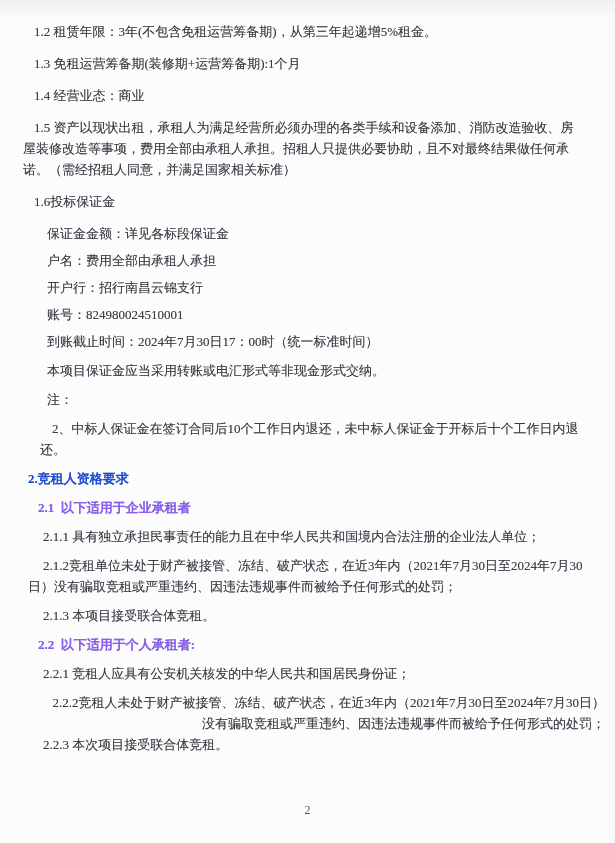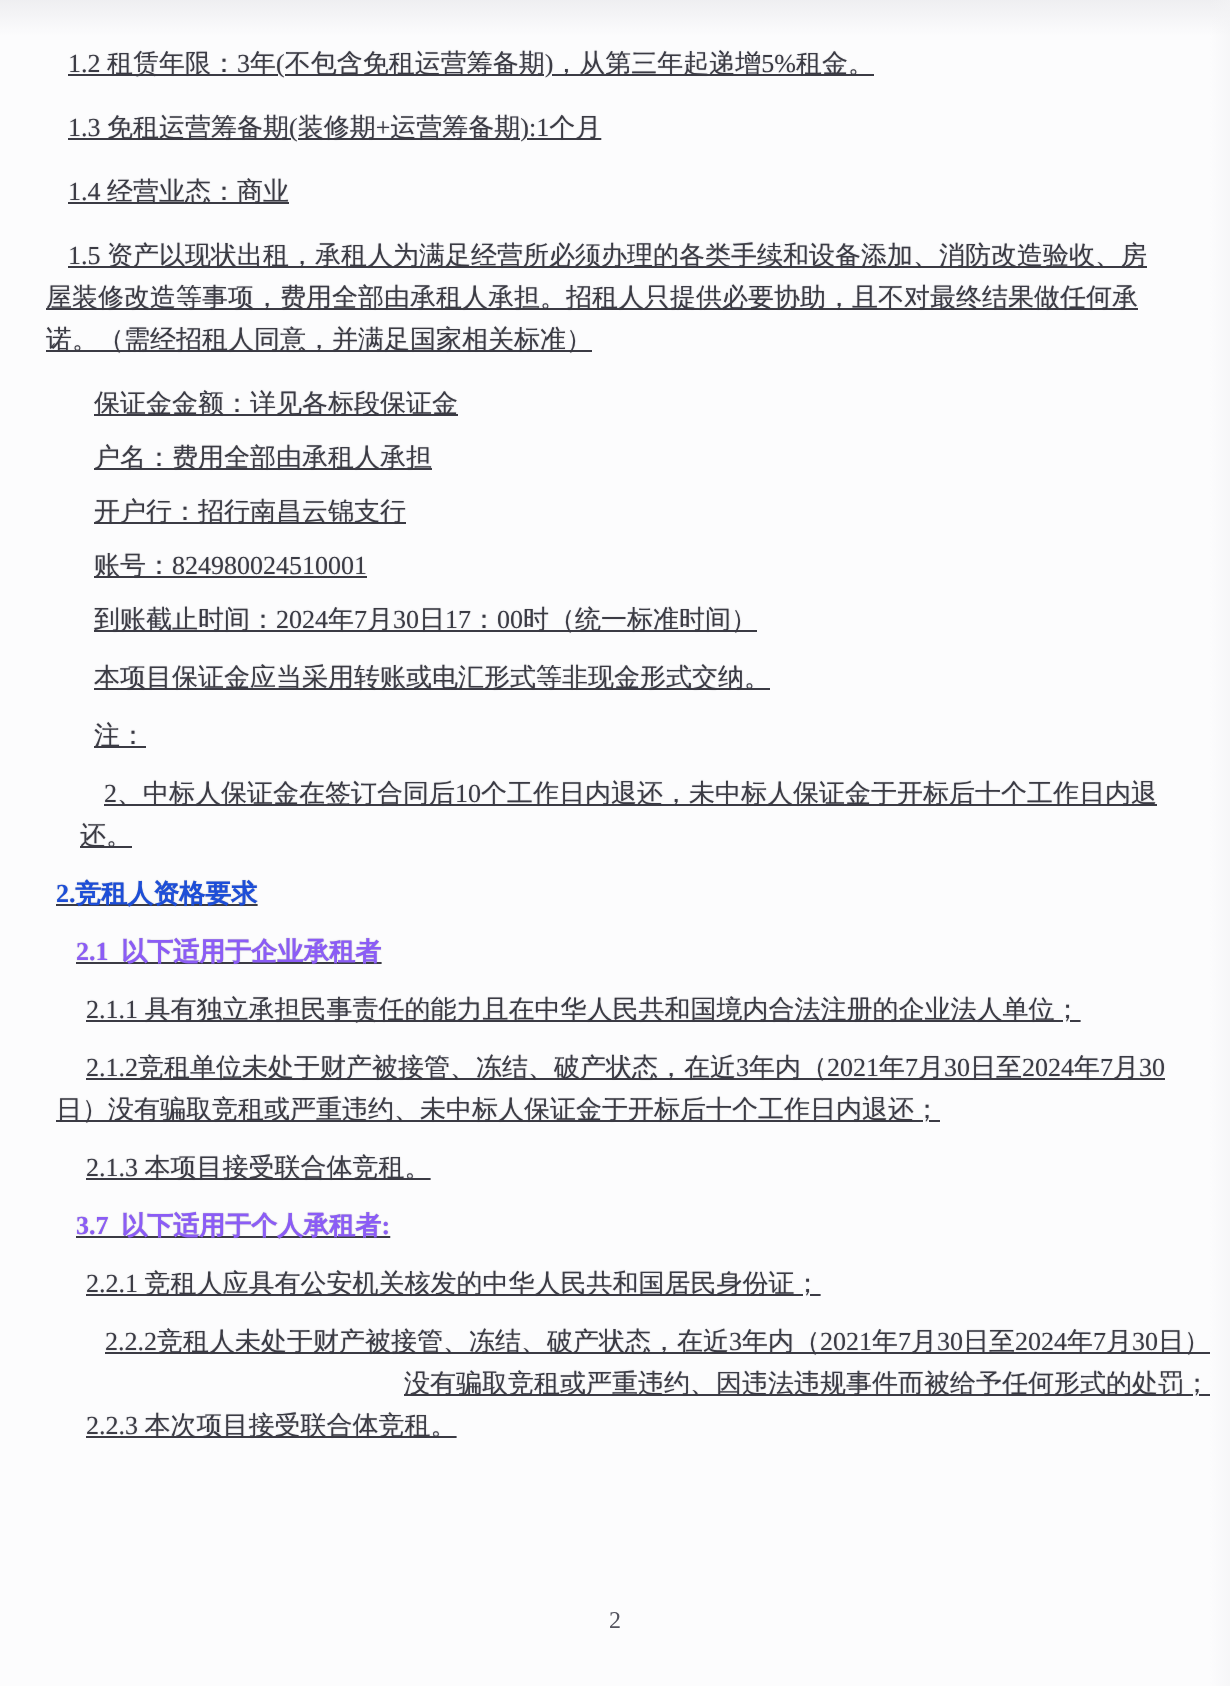--- a/index.html
+++ b/index.html
@@ -26,21 +26,20 @@
     opacity: .6;
     pointer-events: none;
   }
   .content {
     position: relative;
     padding: 21px 32px 0 23px; 
     color: #3b3b44;
     font-size: 13px;
     line-height: 21px;
     text-shadow: 0 0 0.6px rgba(62,62,74,0.45);
-    text-decoration: underline;
   }
   .p { margin: 0 0 8px 0; white-space: pre-wrap; word-break: break-all; }
   .lvl1   { text-indent: 11px; margin-bottom: 11px; }
   .lvl2   { margin-left: 24px; }
   .bank   { margin-bottom: 6px; }
   .note   { margin-left: 17px; margin-right: -14px; text-indent: 12px; }
   .h2     { margin-left: 5px;  font-weight: bold; color: #1d4ed8; }
   .h3     { margin-left: 15px; font-weight: bold; color: #8b5cf6; }
   .sub    { margin-left: 20px; }
   .subwrap{ margin-left: 5px; text-indent: 15px; margin-right: -8px; }
@@ -58,33 +57,34 @@
 
 <div class="page">
   <div class="scan-top"></div>
   <div class="scan-right"></div>
 
   <main class="content">
     <p class="p lvl1">1.2 租赁年限：3年(不包含免租运营筹备期)，从第三年起递增5%租金。</p>
     <p class="p lvl1">1.3 免租运营筹备期(装修期+运营筹备期):1个月</p>
     <p class="p lvl1">1.4 经营业态：商业</p>
     <p class="p lvl1">1.5 资产以现状出租，承租人为满足经营所必须办理的各类手续和设备添加、消防改造验收、房屋装修改造等事项，费用全部由承租人承担。招租人只提供必要协助，且不对最终结果做任何承诺。（需经招租人同意，并满足国家相关标准）</p>
+    <p class="p lvl1">1.6投标保证金</p>
     <p class="p lvl2 bank">保证金金额：详见各标段保证金</p>
     <p class="p lvl2 bank">户名：费用全部由承租人承担</p>
     <p class="p lvl2 bank">开户行：招行南昌云锦支行</p>
     <p class="p lvl2 bank">账号：824980024510001</p>
     <p class="p lvl2">到账截止时间：2024年7月30日17：00时（统一标准时间）</p>
     <p class="p lvl2">本项目保证金应当采用转账或电汇形式等非现金形式交纳。</p>
     <p class="p lvl2">注：</p>
     <p class="p note">2、中标人保证金在签订合同后10个工作日内退还，未中标人保证金于开标后十个工作日内退还。</p>
     <p class="p h2">2.竞租人资格要求</p>
     <p class="p h3">2.1  以下适用于企业承租者</p>
     <p class="p sub">2.1.1 具有独立承担民事责任的能力且在中华人民共和国境内合法注册的企业法人单位；</p>
-    <p class="p subwrap">2.1.2竞租单位未处于财产被接管、冻结、破产状态，在近3年内（2021年7月30日至2024年7月30日）没有骗取竞租或严重违约、未中标人保证金于开标后十个工作日内退还；</p>
+    <p class="p subwrap">2.1.2竞租单位未处于财产被接管、冻结、破产状态，在近3年内（2021年7月30日至2024年7月30日）没有骗取竞租或严重违约、因违法违规事件而被给予任何形式的处罚；</p>
     <p class="p sub">2.1.3 本项目接受联合体竞租。</p>
-    <p class="p h3">3.7  以下适用于个人承租者:</p>
+    <p class="p h3">2.2  以下适用于个人承租者:</p>
     <p class="p sub">2.2.1 竞租人应具有公安机关核发的中华人民共和国居民身份证；</p>
     <p class="p subwrap xwide mb0">2.2.2竞租人未处于财产被接管、冻结、破产状态，在近3年内（2021年7月30日至2024年7月30日）没有骗取竞租或严重违约、因违法违规事件而被给予任何形式的处罚；</p>
     <p class="p sub">2.2.3 本次项目接受联合体竞租。</p>
   </main>
 
   <div class="pagenum">2</div>
 </div>
 
 </body></html>

